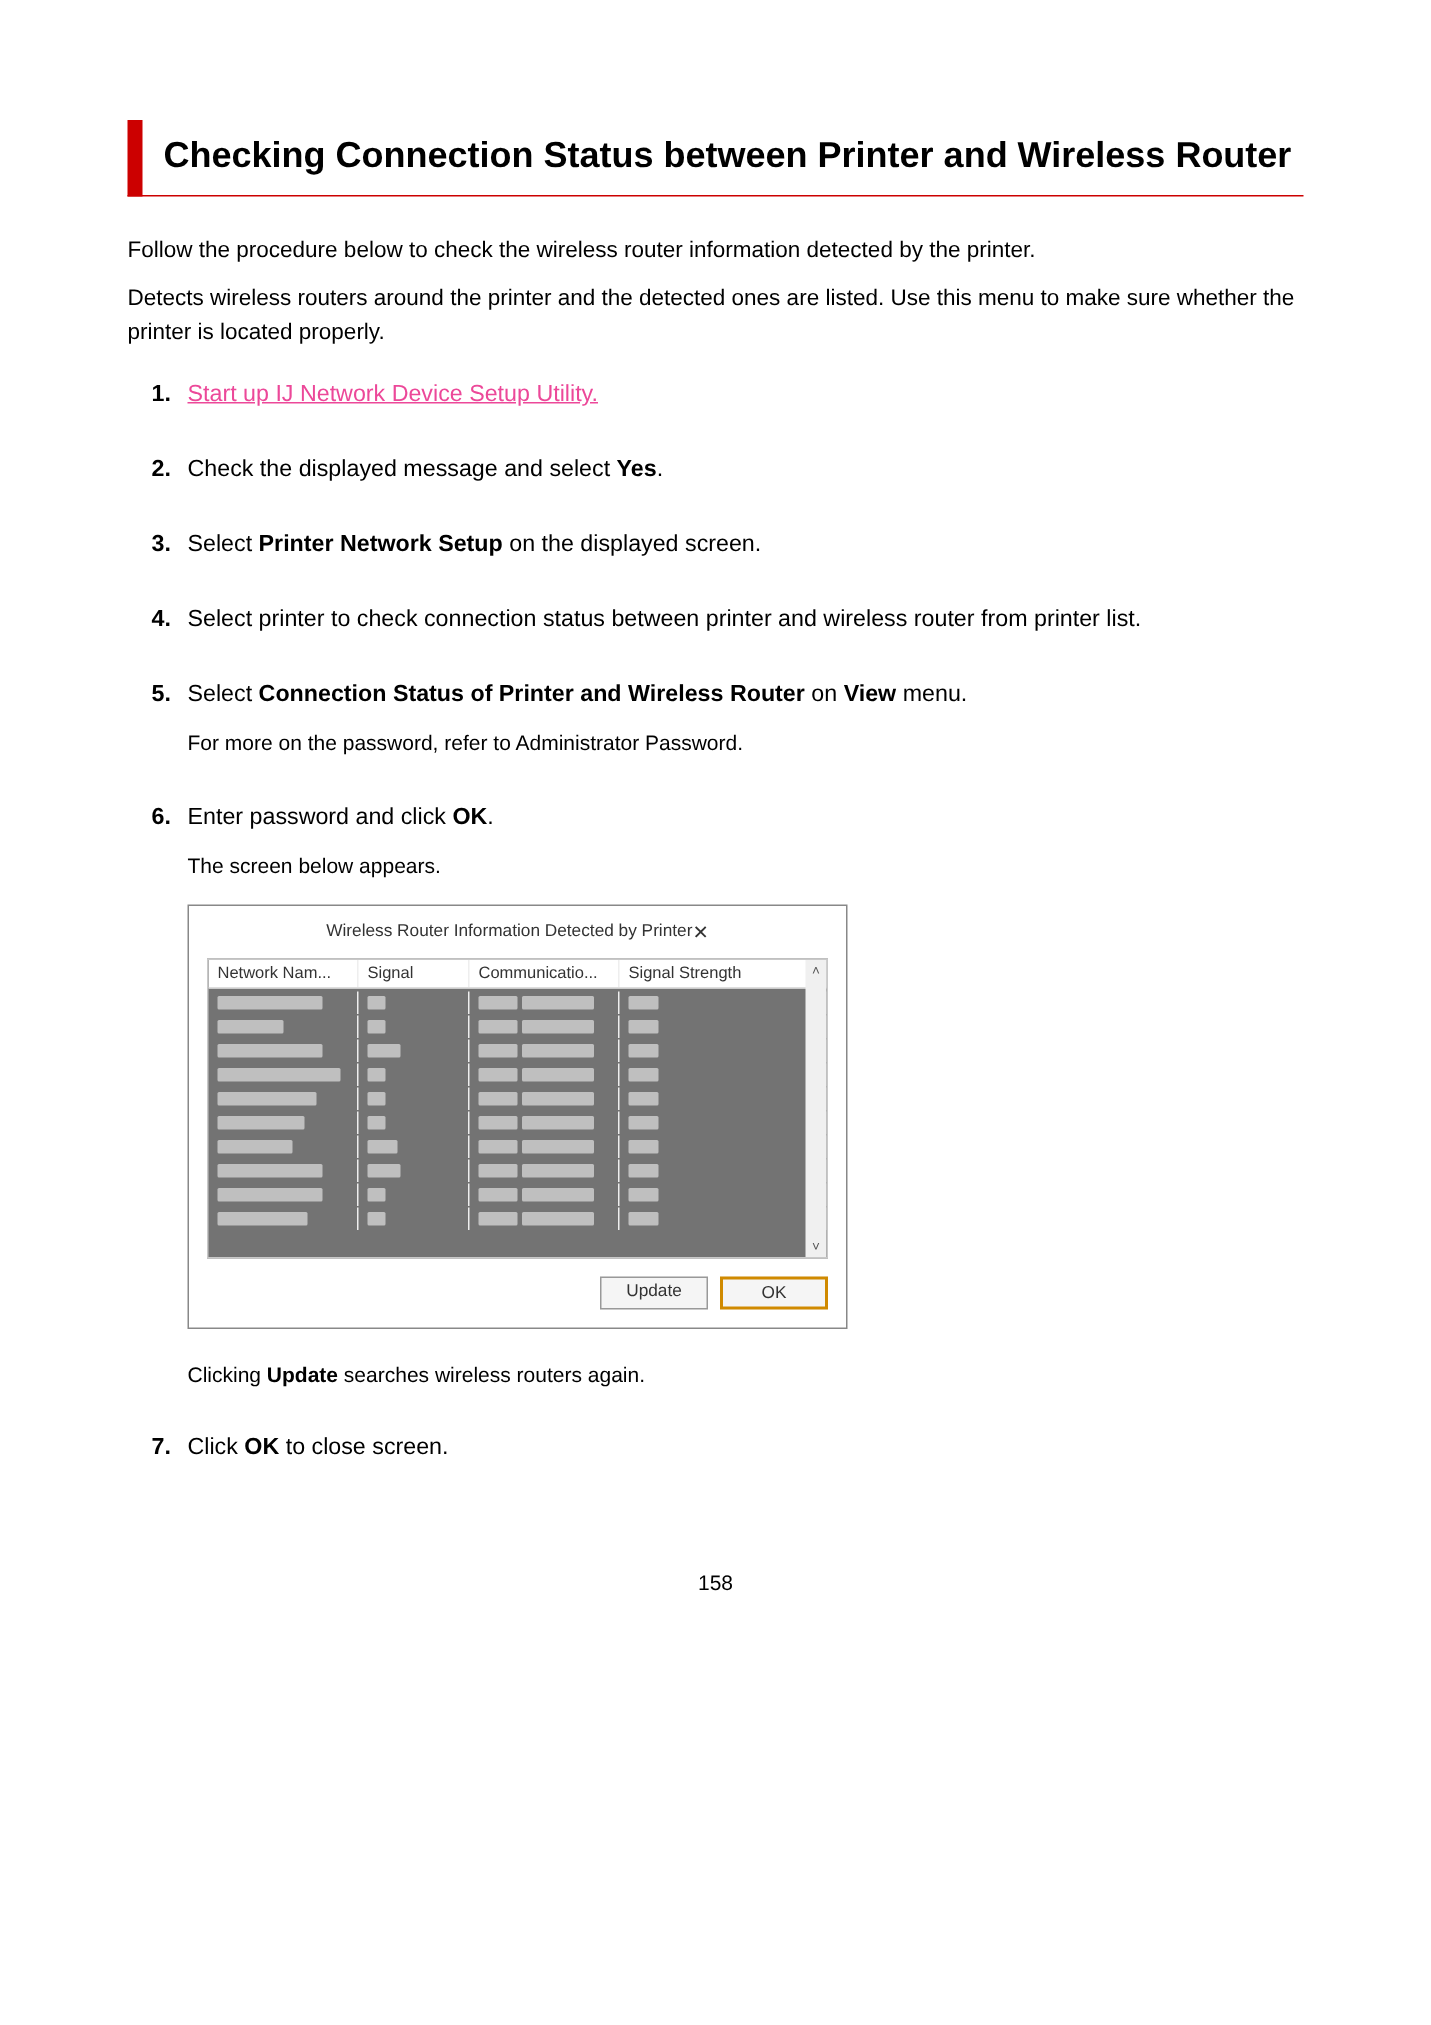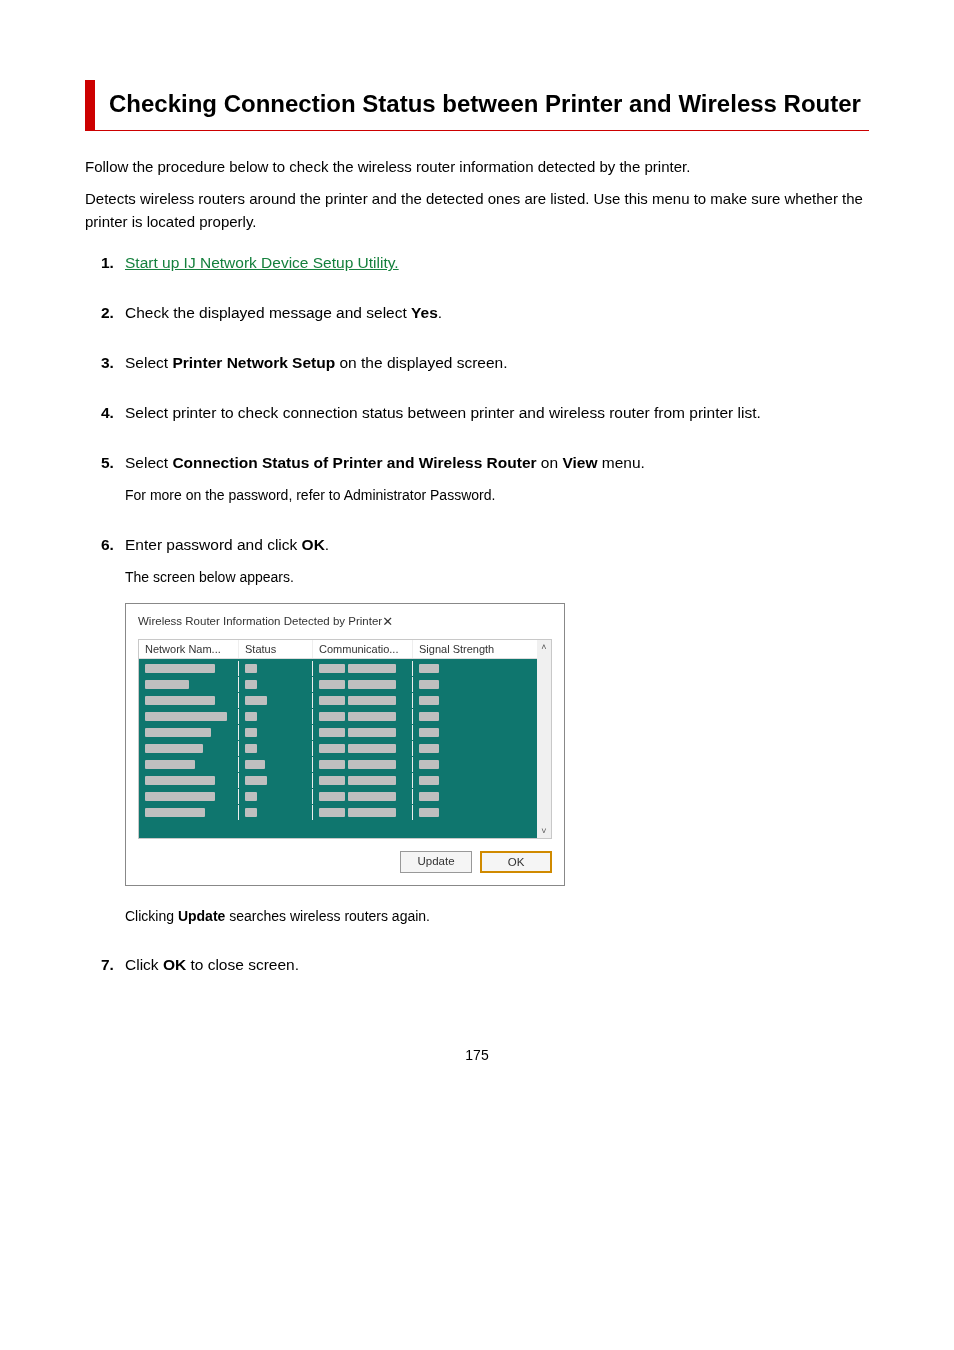--- a/index.html
+++ b/index.html
@@ -5,29 +5,29 @@
     * { margin: 0; padding: 0; box-sizing: border-box; }
     body { font-family: Arial, Helvetica, sans-serif; background: #fff; width: 954px; padding: 80px 85px 40px; color: #000; }
     h1 { font-size: 24px; font-weight: bold; border-left: 10px solid #c00; border-bottom: 1px solid #c00; padding: 8px 0 10px 14px; line-height: 1.35; margin-bottom: 24px; }
     .intro { font-size: 15px; line-height: 1.55; margin-bottom: 8px; }
     .intro2 { font-size: 15px; line-height: 1.55; margin-bottom: 18px; }
     ol.steps { list-style: none; padding-left: 16px; }
     ol.steps > li { margin-bottom: 26px; }
     .step-head { display: flex; align-items: baseline; }
     .step-num { font-weight: bold; font-size: 15.5px; min-width: 24px; }
     .step-text { font-size: 15.5px; line-height: 1.55; flex: 1; }
-    .step-text a { color: #15803d; text-decoration: underline; }
+    .step-text a { color: #ec4899; text-decoration: underline; }
     .sub { font-size: 14px; line-height: 1.55; padding-left: 24px; margin-top: 10px; }
     .sub + .sub { margin-top: 10px; }
     .bold { font-weight: bold; }
     .shot-wrap { padding-left: 24px; margin-top: 14px; }
     .shot { width: 440px; border: 1px solid #888; background: #fff; padding: 10px 12px 12px; font-family: "Segoe UI", Arial, sans-serif; font-size: 11.5px; color: #555; }
-    .shot-title { display: flex; justify-content: flex-start; align-items: center; margin-bottom: 10px; color: #333; }
+    .shot-title { display: flex; justify-content: center; align-items: center; margin-bottom: 10px; color: #333; }
     .close-x { font-size: 13px; color: #333; }
-    .list-frame { border: 1px solid #c8c8c8; background: #0f766e; height: 200px; position: relative; overflow: hidden; }
+    .list-frame { border: 1px solid #c8c8c8; background: #737373; height: 200px; position: relative; overflow: hidden; }
     .list-headers { display: flex; background: #fff; border-bottom: 1px solid #ddd; font-size: 11px; color: #333; }
     .col { padding: 3px 6px; border-right: 1px solid #eee; }
     .c1 { width: 100px; } .c2 { width: 74px; } .c3 { width: 100px; } .c4 { flex: 1; }
     .rows { padding: 2px 0; }
     .row { display: flex; height: 16px; align-items: center; }
     .blur { background: #bfbfbf; height: 9px; border-radius: 1px; }
     .row .c1 .blur { width: 70px; }
     .row .c2 .blur { width: 12px; }
     .row .c3 { display:flex; gap:3px; }
     .row .c3 .blur { width: 26px; }
@@ -95,21 +95,21 @@
 
     <div class="shot-wrap">
       <div class="shot">
         <div class="shot-title">
           <span>Wireless Router Information Detected by Printer</span>
           <span class="close-x">✕</span>
         </div>
         <div class="list-frame">
           <div class="list-headers">
             <div class="col c1">Network Nam...</div>
-            <div class="col c2">Status</div>
+            <div class="col c2">Signal</div>
             <div class="col c3">Communicatio...</div>
             <div class="col c4">Signal Strength</div>
           </div>
           <div class="rows">
             <div class="row">
                 <div class="col c1">
                   <div class="blur"></div>
                 </div>
                 <div class="col c2">
                   <div class="blur"></div>
@@ -275,13 +275,13 @@
 
   <li>
     <div class="step-head">
       <span class="step-num">7.</span>
       <span class="step-text"><span>Click </span><span class="bold">OK</span><span> to close screen.</span></span>
     </div>
   </li>
 
 </ol>
 
-<div class="page-num">175</div>
+<div class="page-num">158</div>
 
 </body></html>

